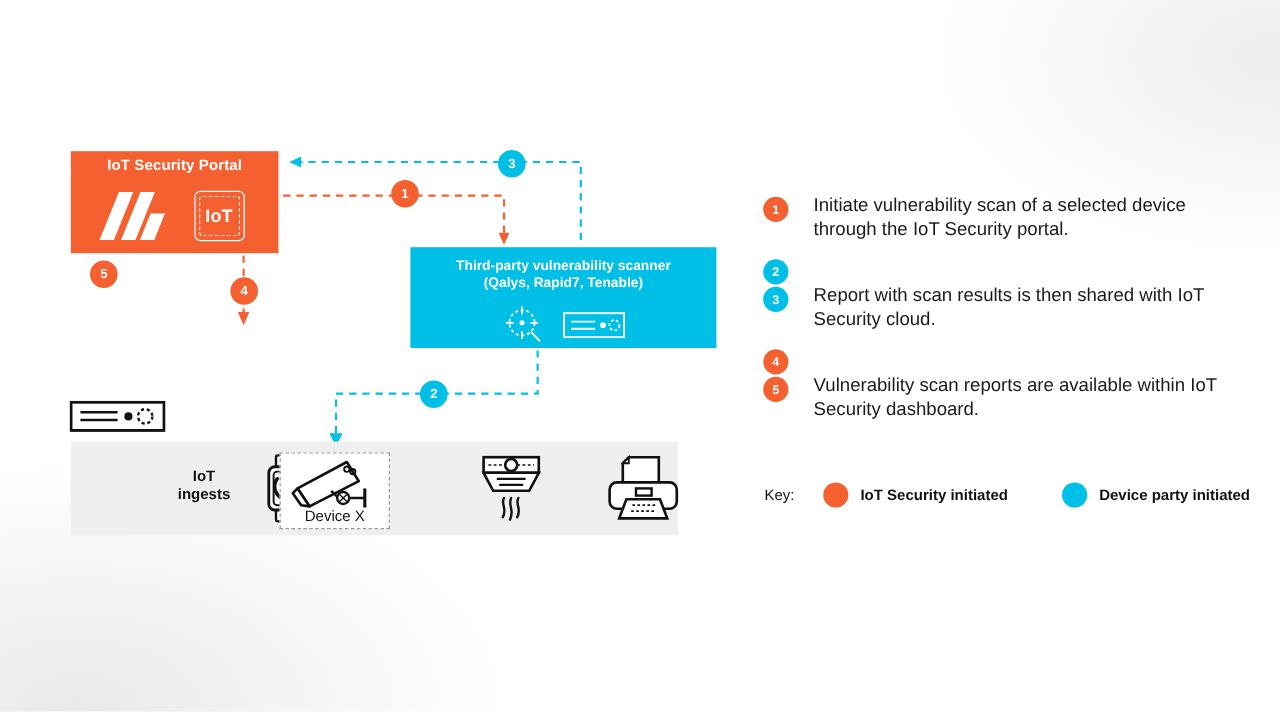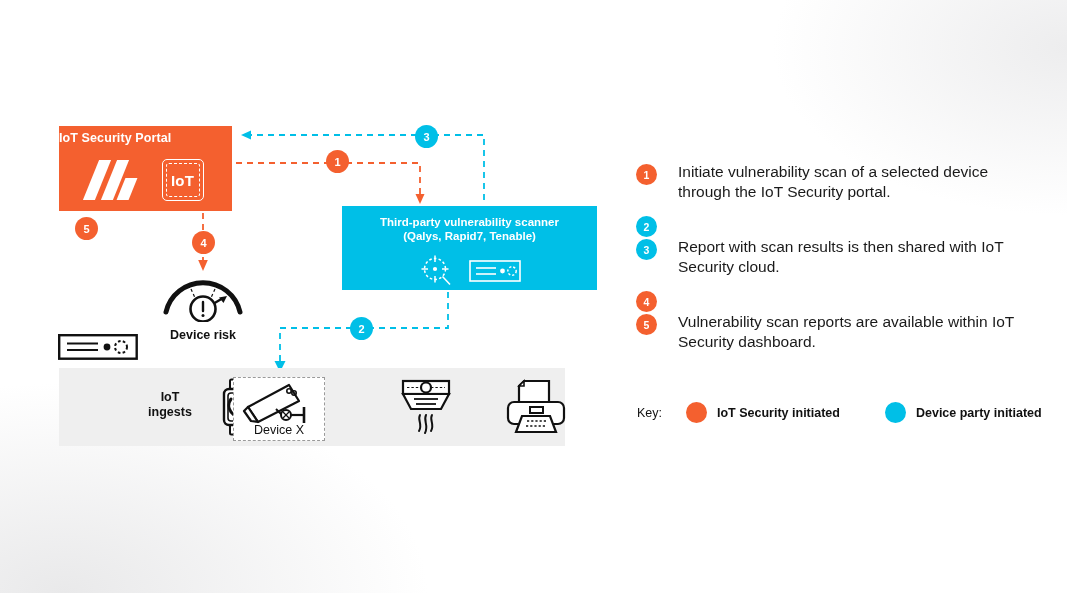--- a/index.html
+++ b/index.html
@@ -19,21 +19,21 @@
   }
   .abs{position:absolute;}
 
   
   #portal-box{
     left:59px;top:126px;width:173px;height:85px;
     background:#F4602F;
   }
   #portal-title{
     position:absolute;left:0;top:5px;width:100%;
-    text-align:left;color:#fff;
+    text-align:center;color:#fff;
     font-size:12.5px;font-weight:bold;letter-spacing:.1px;
   }
   #portal-logos{
     position:absolute;left:0;top:28px;width:100%;height:52px;
     display:flex;align-items:center;justify-content:center;gap:18px;
   }
   .pan-logo{position:relative;width:56px;height:42px;}
   .pan-bar{position:absolute;background:#fff;}
   .pan-b1{width:12px;height:40px;left:3px;top:1px;transform:skewX(-22deg);}
   .pan-b2{width:12px;height:40px;left:21px;top:1px;transform:skewX(-22deg);}
@@ -189,33 +189,20 @@
       <svg width="52" height="22" viewBox="0 0 52 22">
         <rect x="1" y="1" width="50" height="20" fill="none" stroke="#fff" stroke-width="1.6"></rect>
         <line x1="7" y1="8" x2="27" y2="8" stroke="#fff" stroke-width="1.6"></line>
         <line x1="7" y1="14" x2="27" y2="14" stroke="#fff" stroke-width="1.6"></line>
         <circle cx="33.5" cy="11" r="2.4" fill="#fff"></circle>
         <circle cx="43" cy="11" r="4.2" fill="none" stroke="#fff" stroke-width="1.5" stroke-dasharray="2.2,1.9"></circle>
       </svg>
     </div>
   </div>
 
-  <div class="abs" id="device-risk-wrap">
-    <svg width="86" height="50" viewBox="0 0 86 50">
-      <path d="M6,40 A38,38 0 0 1 80,40" fill="none" stroke="#111" stroke-width="5" stroke-linecap="round"></path>
-      <line x1="31" y1="17" x2="36" y2="28" stroke="#111" stroke-width="1.2" stroke-dasharray="3,2.5"></line>
-      <line x1="55" y1="17" x2="50" y2="28" stroke="#111" stroke-width="1.2" stroke-dasharray="3,2.5"></line>
-      <path d="M43,38 L63,26" fill="none" stroke="#111" stroke-width="2.4"></path>
-      <polygon points="67,24 59,25.5 63.5,31" fill="#111"></polygon>
-      <circle cx="43" cy="37" r="12.5" fill="#fff" stroke="#111" stroke-width="2.6"></circle>
-      <line x1="43" y1="30" x2="43" y2="39" stroke="#111" stroke-width="2.4" stroke-linecap="round"></line>
-      <circle cx="43" cy="43.5" r="1.5" fill="#111"></circle>
-    </svg>
-    <div id="device-risk-label">Device risk</div>
-  </div>
 
   <svg class="abs" id="report-icon" width="80" height="26" viewBox="0 0 80 26">
     <rect x="1.2" y="1.2" width="77.5" height="23.5" fill="#fff" stroke="#111" stroke-width="2.4"></rect>
     <line x1="9" y1="9.5" x2="40" y2="9.5" stroke="#111" stroke-width="2"></line>
     <line x1="9" y1="16" x2="40" y2="16" stroke="#111" stroke-width="2"></line>
     <circle cx="49" cy="13" r="3.4" fill="#111"></circle>
     <circle cx="63" cy="13" r="6" fill="none" stroke="#111" stroke-width="2" stroke-dasharray="2.6,2.3"></circle>
   </svg>
 
   <div class="abs" id="devices-strip">

